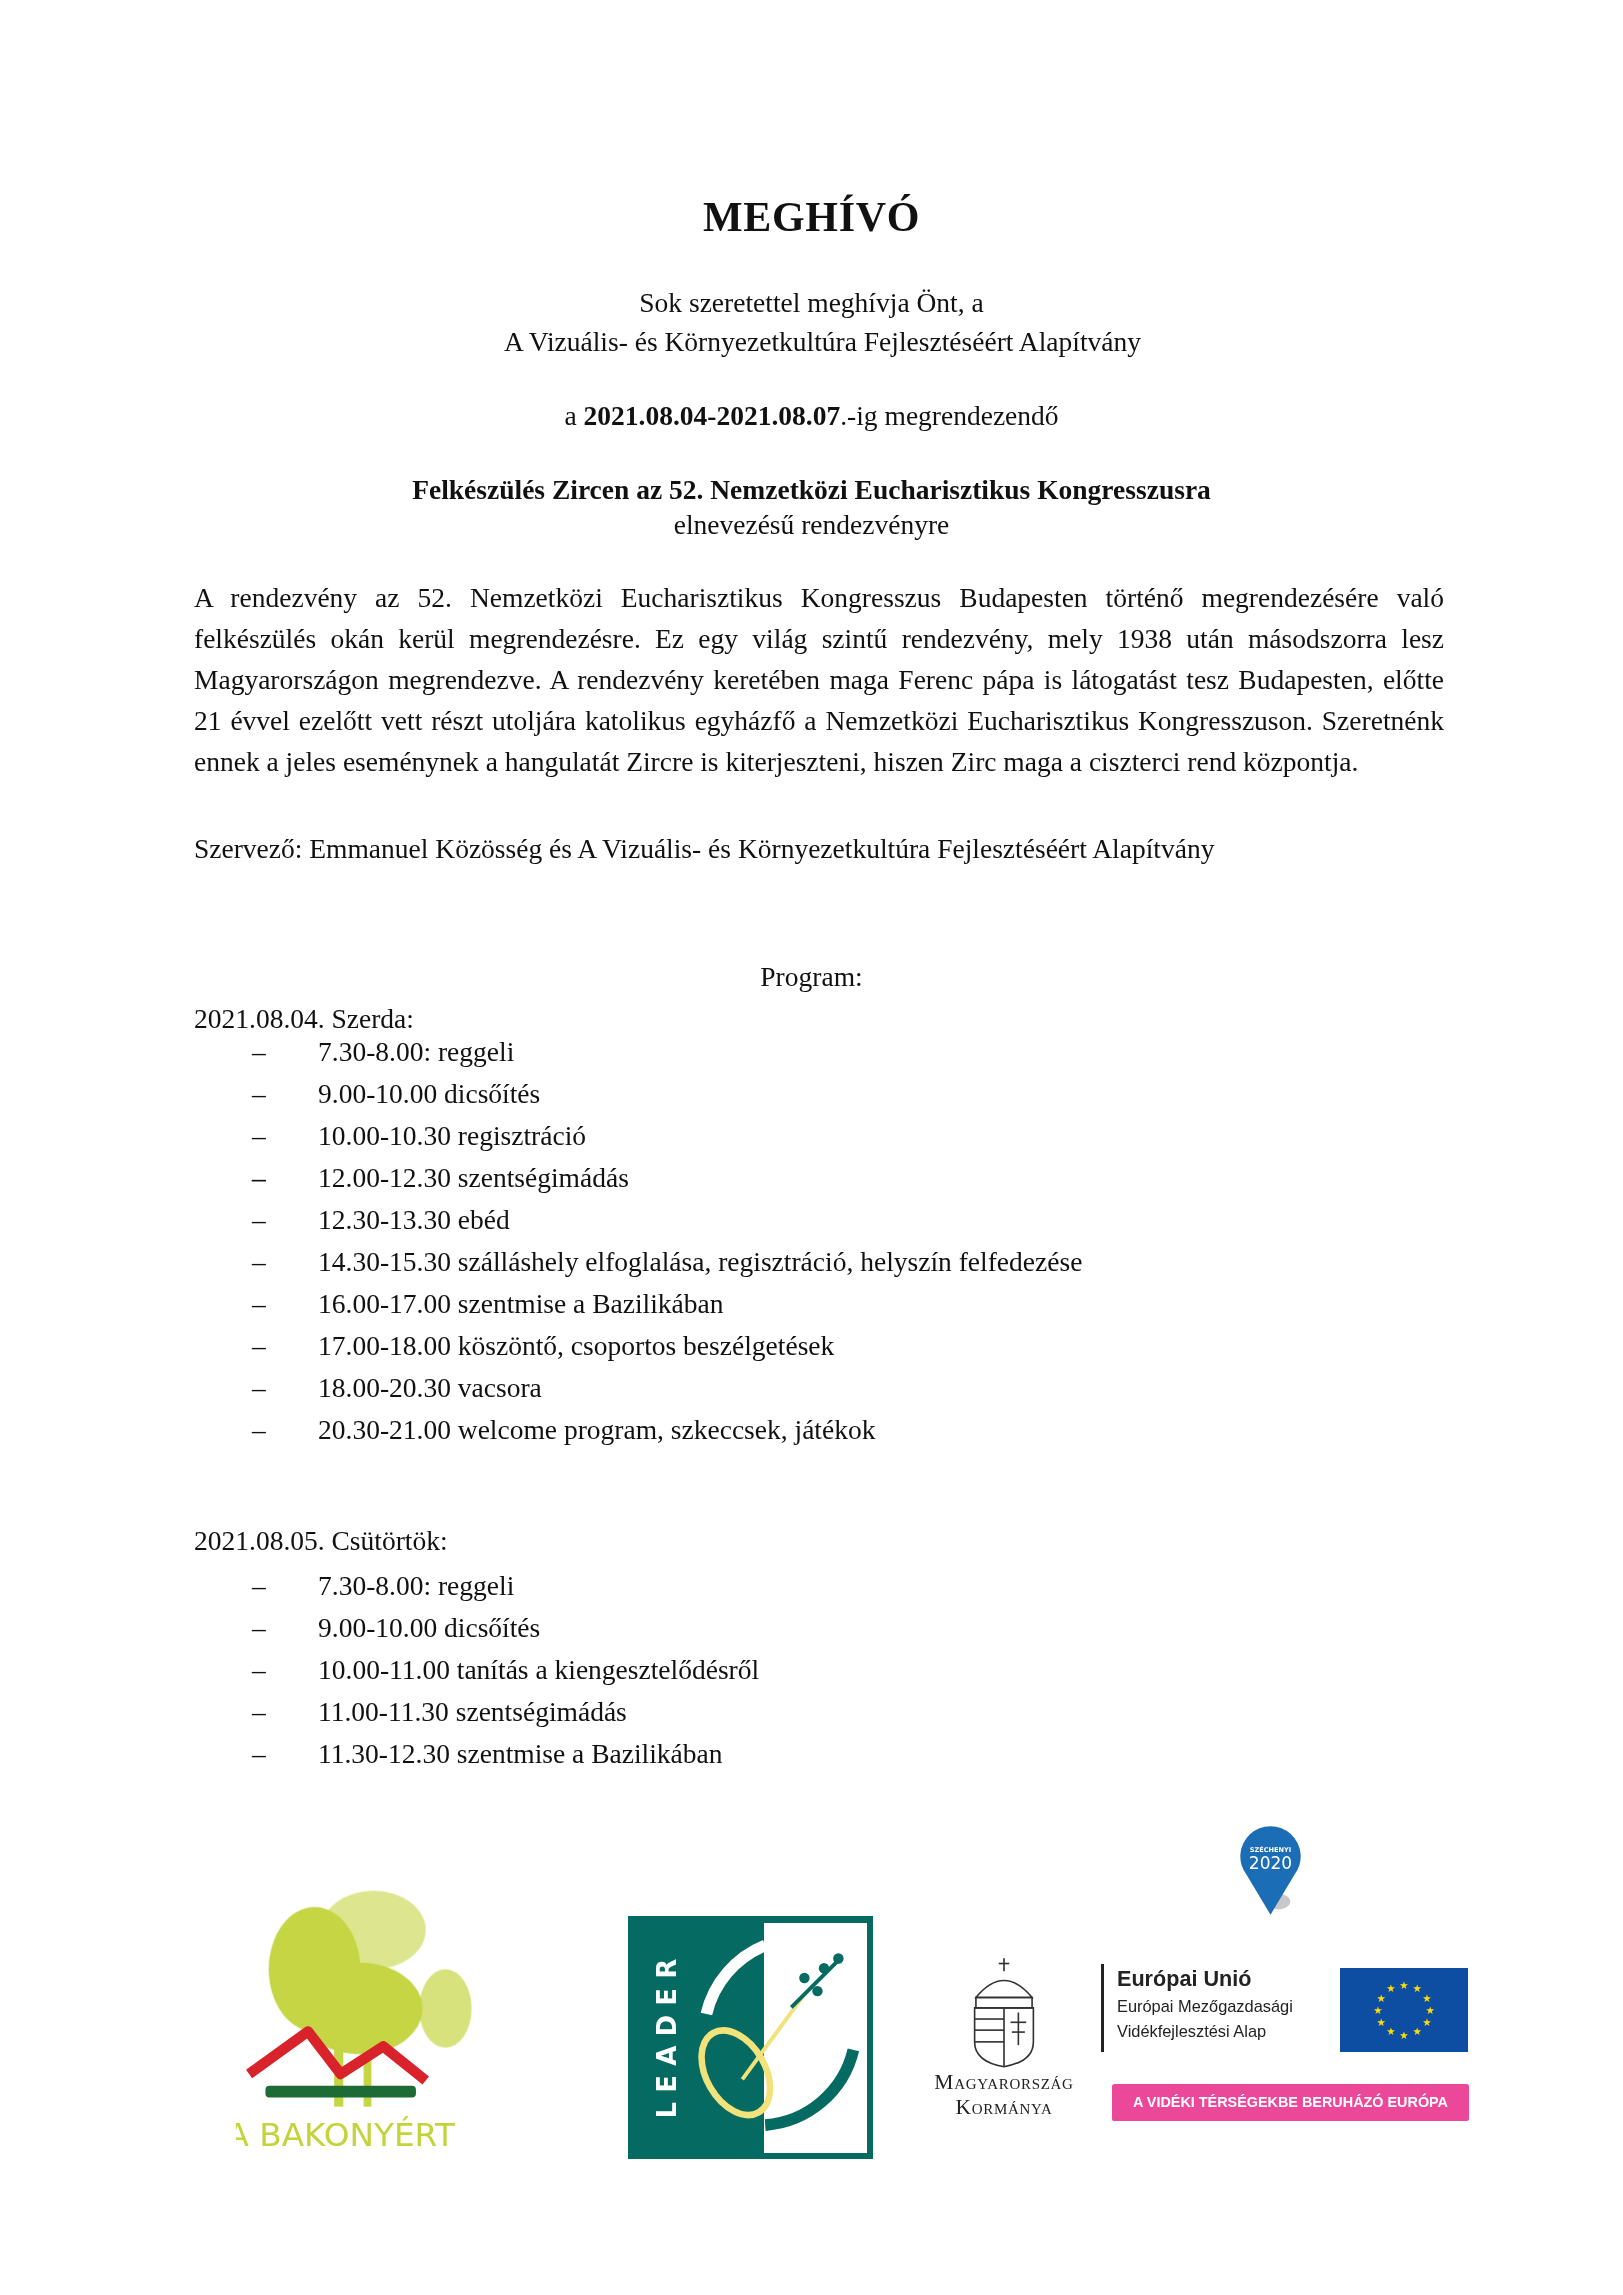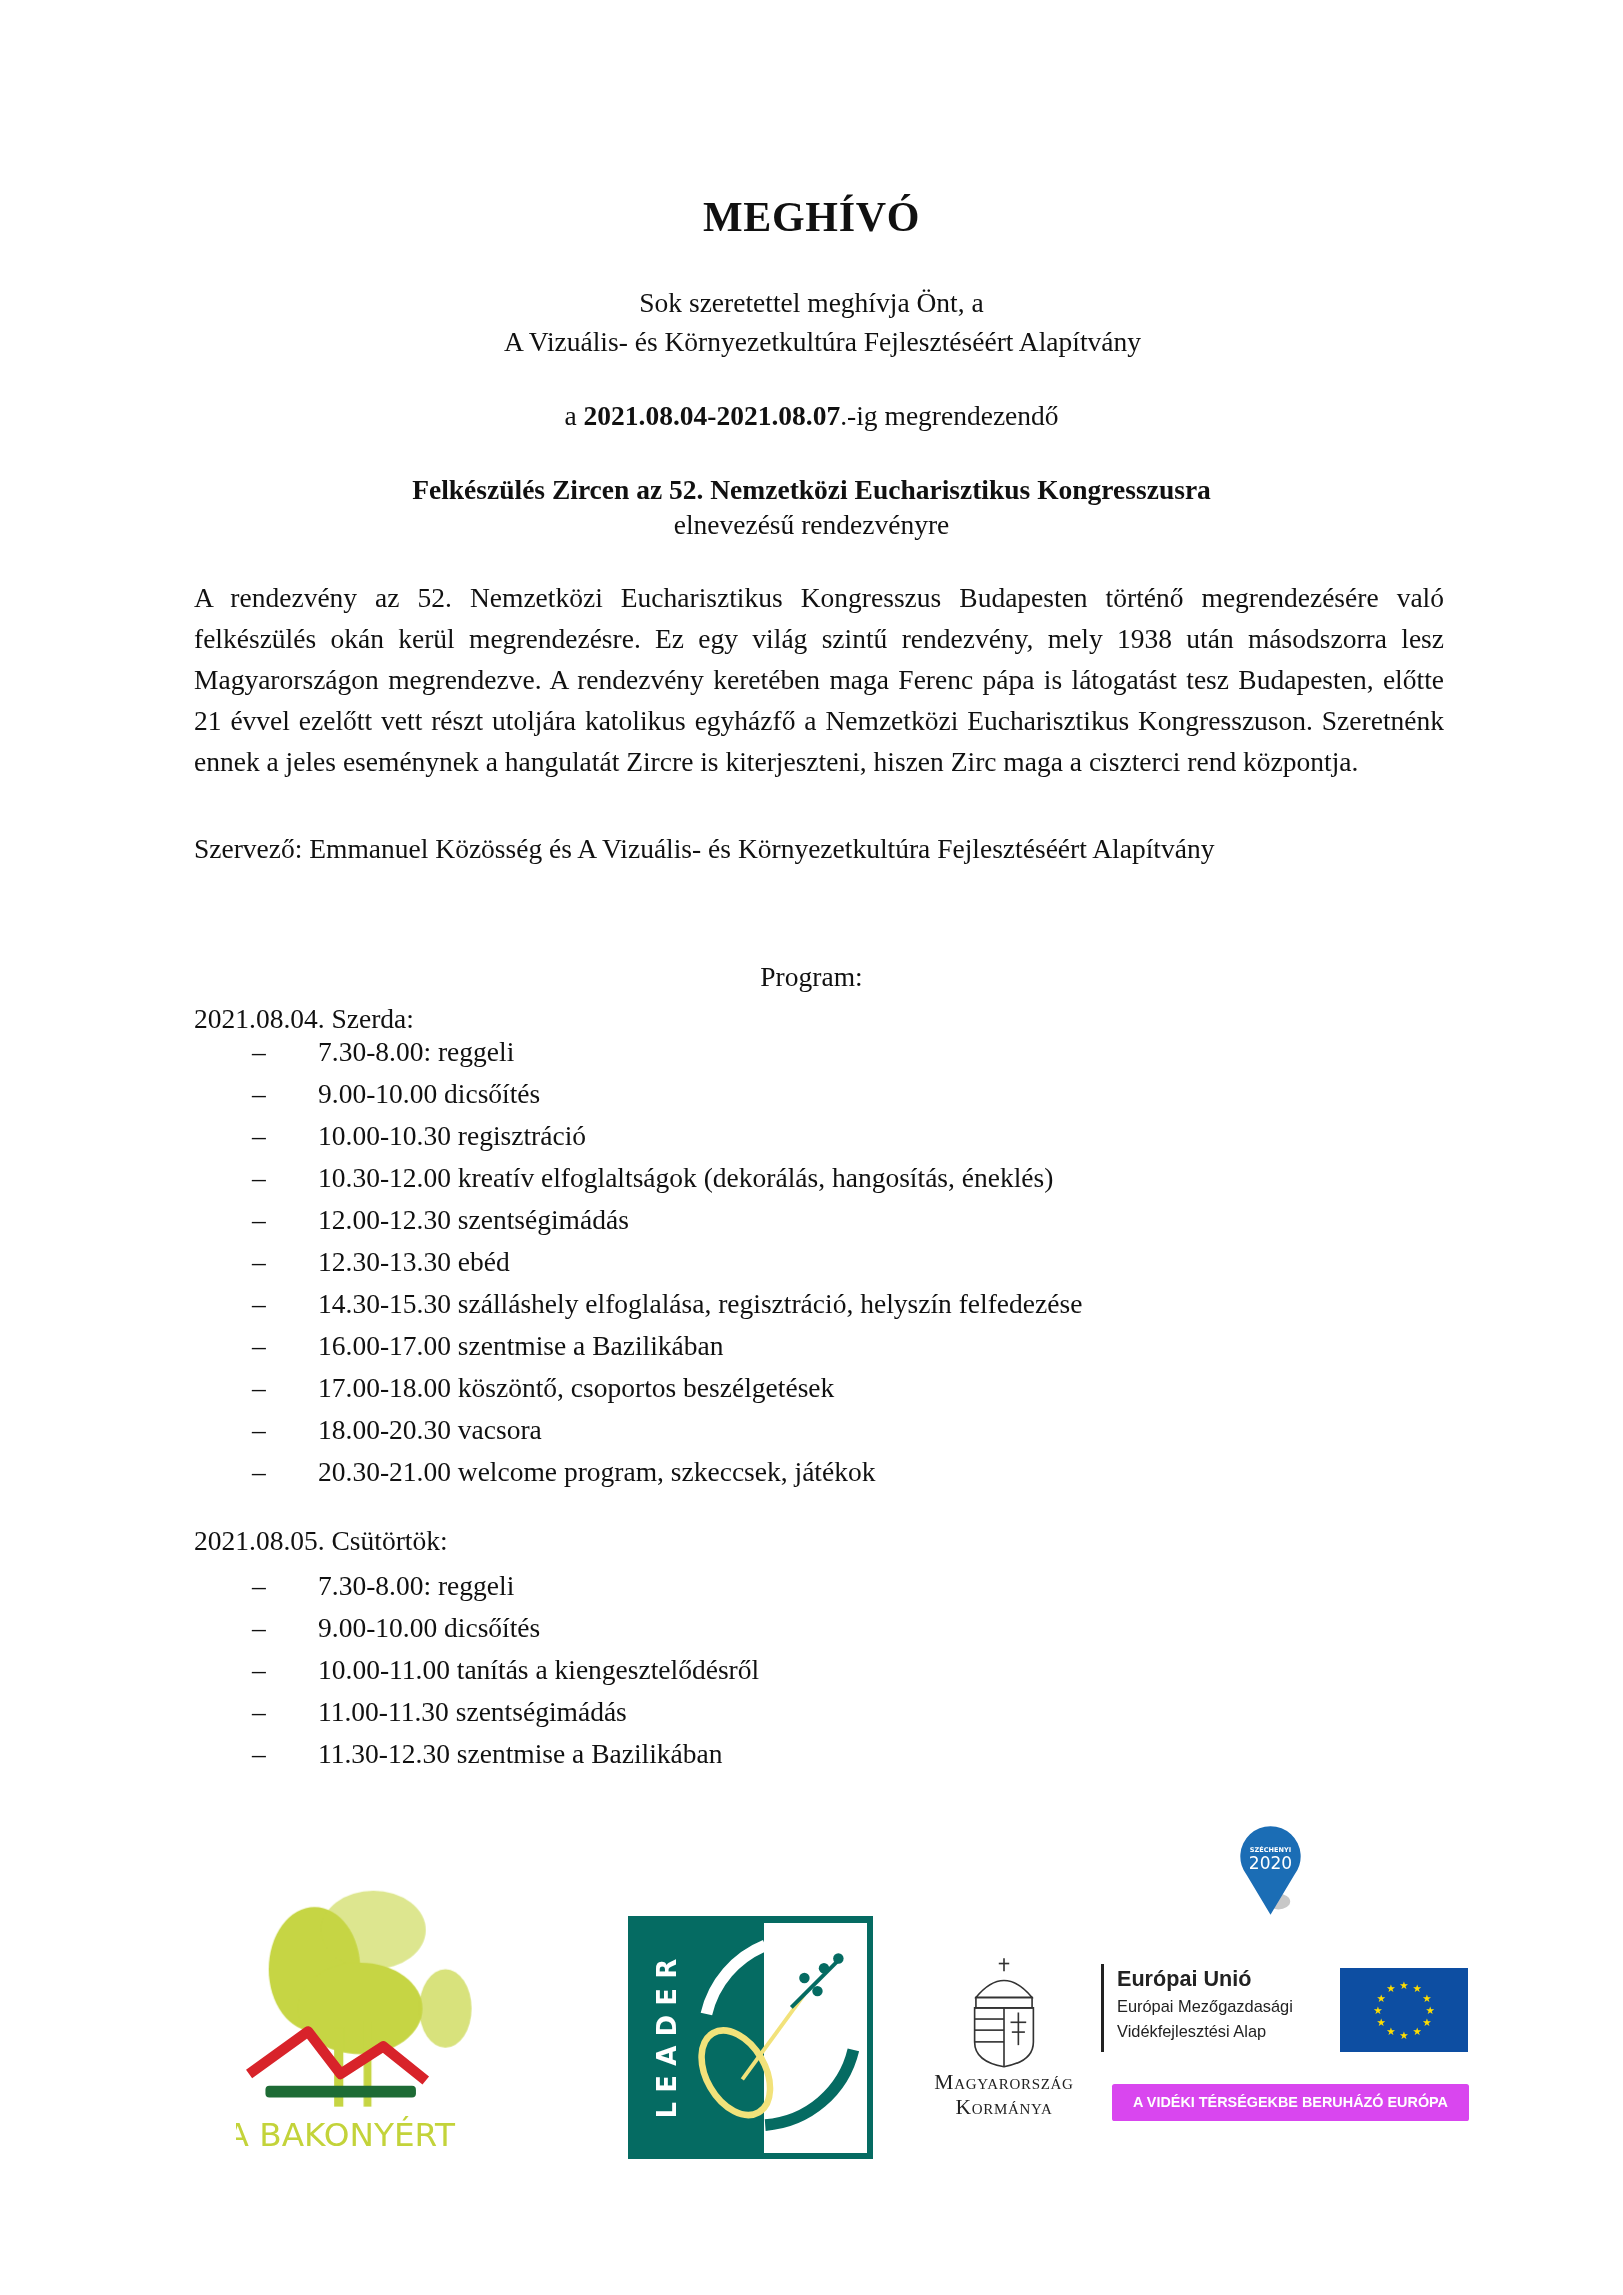--- a/index.html
+++ b/index.html
@@ -23,21 +23,21 @@
   .leader .word { position:absolute; left:-46px; top:103px; transform:rotate(-90deg); color:#fff;
                   font-family:"DejaVu Sans",sans-serif; font-weight:bold; font-size:26px; letter-spacing:9.2px; width:170px; text-align:center; }
   .gov { left:906px; top:1957px; width:196px; height:183px; text-align:center; }
   .gov .name { font-family:"Liberation Serif",serif; font-size:21.6px; line-height:25px; letter-spacing:0.7px; font-variant:small-caps; color:#222; }
   .sz { left:1239px; top:1824px; width:63px; height:92px; }
   .eu-text { left:1101px; top:1964px; width:216px; height:88px; border-left:3.3px solid #222; padding-left:13px;
              font-family:"Liberation Sans","DejaVu Sans",sans-serif; color:#222; }
   .eu-text .h { font-size:21.6px; font-weight:bold; line-height:30px; }
   .eu-text .s { font-size:16.4px; line-height:25px; }
   .eu-flag { left:1340px; top:1968px; width:128px; height:84px; background:#0d4ea2; }
-  .eu-bar { left:1112px; top:2084px; width:357px; height:37px; background:#d946ef; border-radius:2.6px;
+  .eu-bar { left:1112px; top:2084px; width:357px; height:37px; background:#ec4899; border-radius:2.6px;
             color:#fff; font-family:"Liberation Sans","DejaVu Sans",sans-serif; font-weight:bold; font-size:14.4px;
             line-height:37px; text-align:center; }
 </style>
 </head>
 <body>
 
 <div class="center title">MEGHÍVÓ</div>
 
 <div class="center line" style="top:283px;">Sok szeretettel meghívja Önt, a</div>
 <div class="center line" style="top:322px;padding-left:11px;">A Vizuális- és Környezetkultúra Fejlesztéséért Alapítvány</div>
@@ -53,21 +53,21 @@
 
 <div class="abs org">Szervező: Emmanuel Közösség és A Vizuális- és Környezetkultúra Fejlesztéséért Alapítvány</div>
 
 <div class="center line" style="top:914px;margin-top:43px;">Program:</div>
 
 <div class="abs day" style="top:991px;margin-top:12px;">2021.08.04. Szerda:</div>
 <ul class="prog" style="top:1031px;">
   <li><span class="dash">–</span><span>7.30-8.00: reggeli</span></li>
   <li><span class="dash">–</span><span>9.00-10.00 dicsőítés</span></li>
   <li><span class="dash">–</span><span>10.00-10.30 regisztráció</span></li>
-  <li><span class="dash">–</span><span>10.30-12.00 kreatív elfoglaltságok (dekorálás, hangosítás, éneklés)</span></li>
+  <li><span class="dash">–</span></li>
   <li><span class="dash">–</span><span>12.00-12.30 szentségimádás</span></li>
   <li><span class="dash">–</span><span>12.30-13.30 ebéd</span></li>
   <li><span class="dash">–</span><span>14.30-15.30 szálláshely elfoglalása, regisztráció, helyszín felfedezése</span></li>
   <li><span class="dash">–</span><span>16.00-17.00 szentmise a Bazilikában</span></li>
   <li><span class="dash">–</span><span>17.00-18.00 köszöntő, csoportos beszélgetések</span></li>
   <li><span class="dash">–</span><span>18.00-20.30 vacsora</span></li>
   <li><span class="dash">–</span><span>20.30-21.00 welcome program, szkeccsek, játékok</span></li>
 </ul>
 
 <div class="abs day" style="top:1525px;">2021.08.05. Csütörtök:</div>

